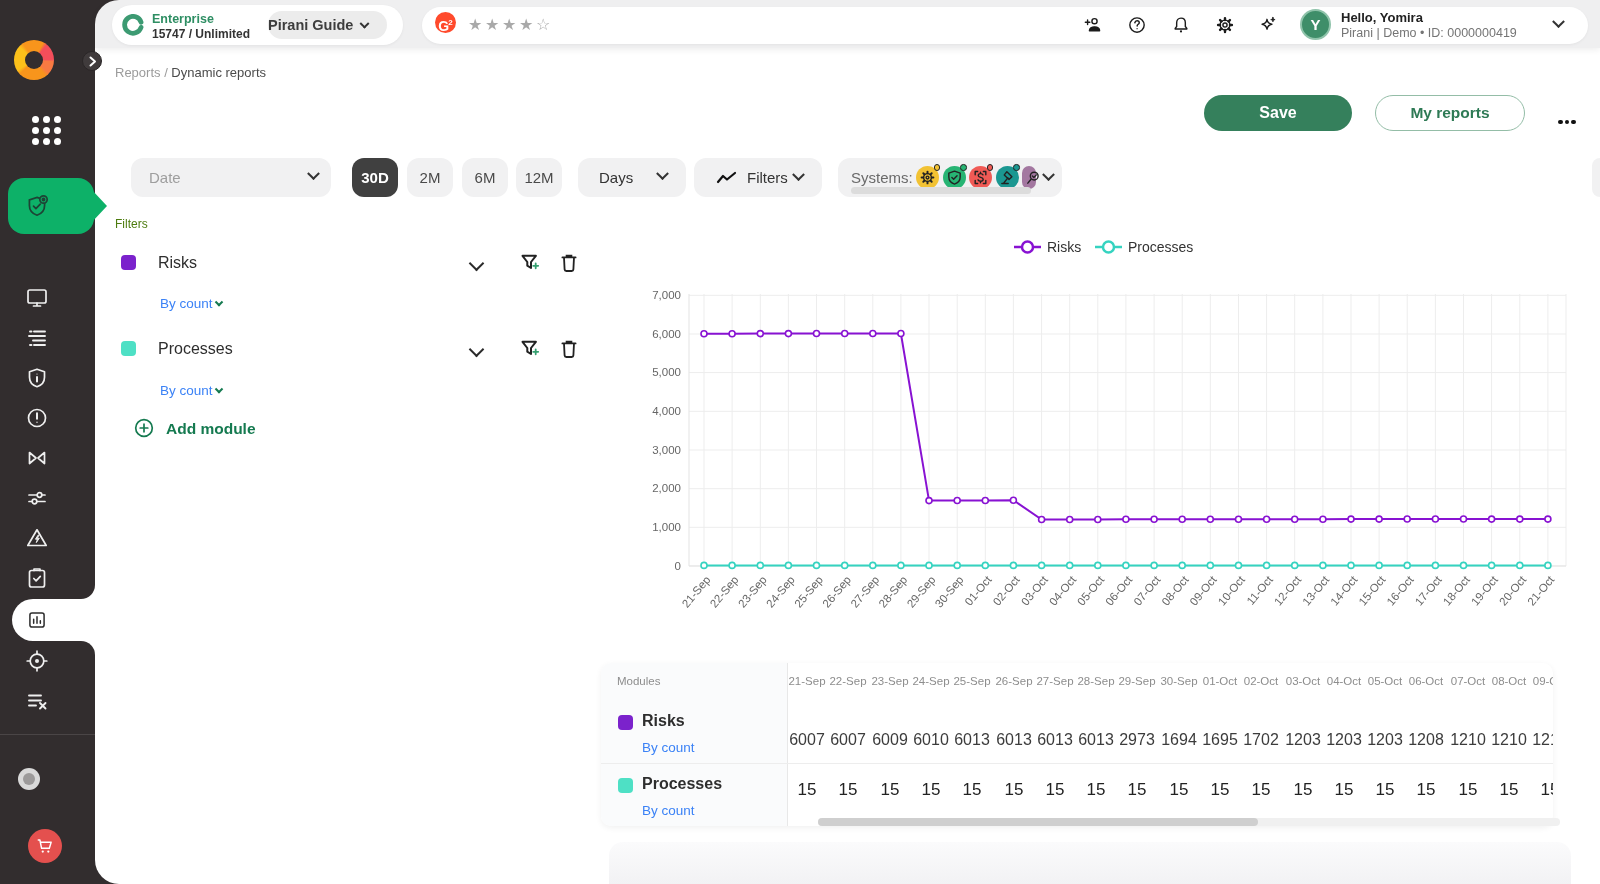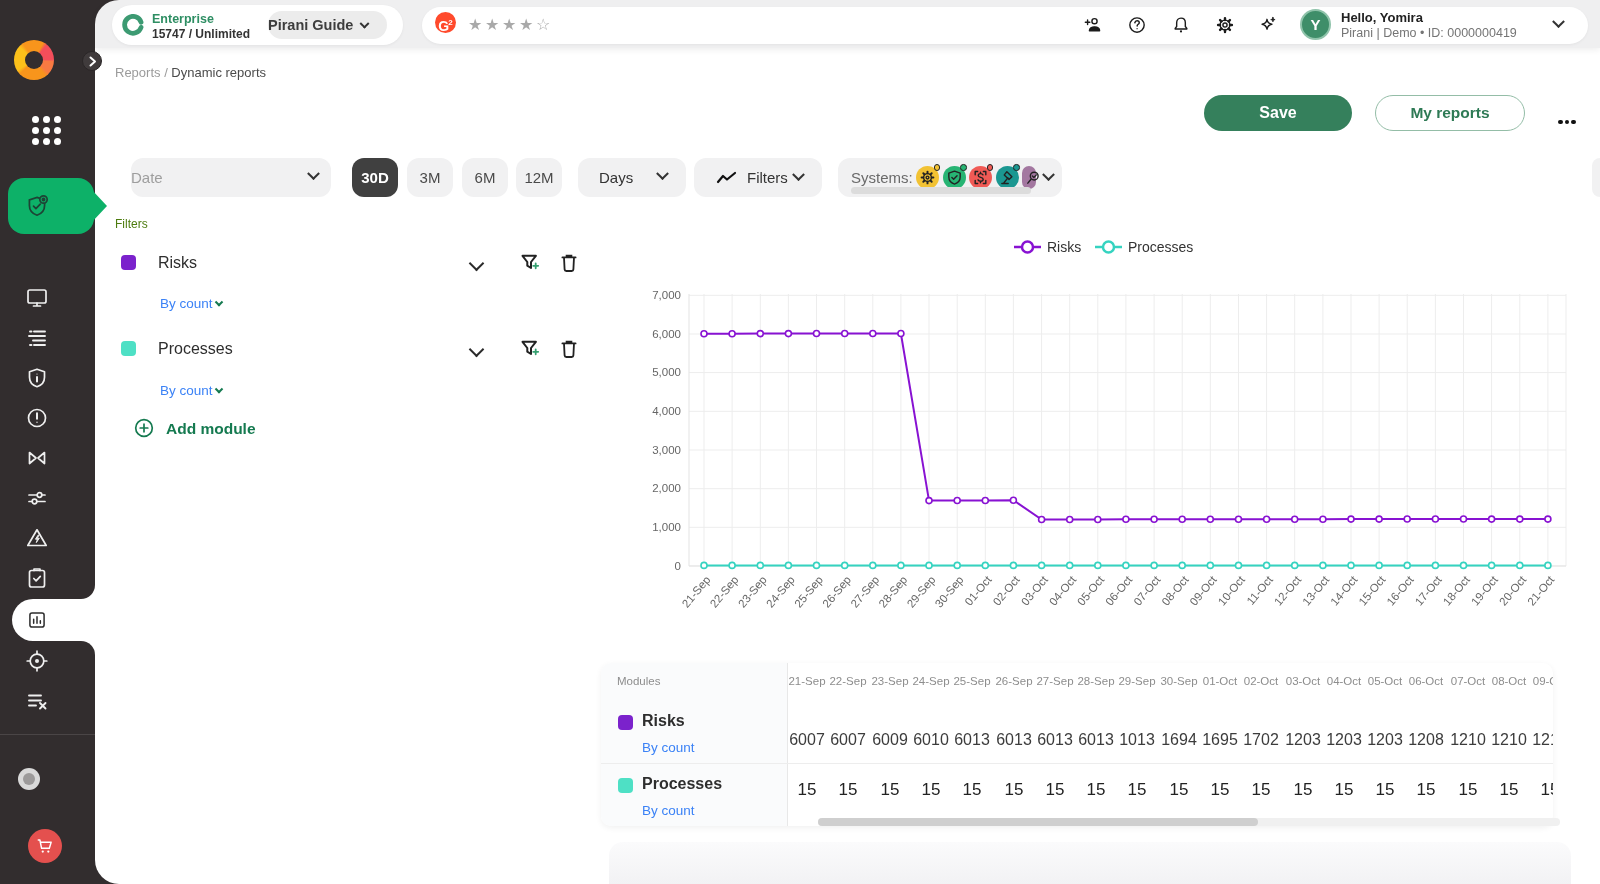--- a/index.html
+++ b/index.html
@@ -46,21 +46,21 @@
 #bc b{color:#4b4b4b;font-weight:normal}
 #titlebox{position:absolute;left:114px;top:93px;width:316px;height:39px;background:#f2f2f3;border-radius:10px}
 #title{position:absolute;left:8px;top:6px;font-size:22.5px;font-weight:600;color:#252525;letter-spacing:-.2px}
 #caret{position:absolute;left:170px;top:5px;width:1.5px;height:28px;background:#111}
 #pencil{position:absolute;left:281px;top:12px;width:18px;height:18px;color:#a9a9a9}
 #savebtn{position:absolute;left:1204px;top:95px;width:148px;height:36px;border-radius:18px;background:#35805c;color:#fff;font-size:16px;font-weight:bold;text-align:center;line-height:36px}
 #myrep{position:absolute;left:1375px;top:95px;width:150px;height:36px;border-radius:18px;background:#fff;border:1px solid #94bda7;color:#2e7a55;font-size:15.5px;font-weight:bold;text-align:center;line-height:34px}
 #dots3{position:absolute;left:1558px;top:110px}#dots3 i{display:inline-block;width:4.5px;height:4.5px;border-radius:50%;background:#111;margin-right:2.2px}
 
 .fpill{position:absolute;top:158px;height:39px;background:#f1f1f2;border-radius:12px;font-size:15px;color:#3a3a3a;display:flex;align-items:center}
-#fdate{left:131px;width:200px;color:#9e9e9e;padding-left:0}
+#fdate{left:131px;width:200px;color:#9e9e9e;padding-left:18px}
 #f30{left:352px;width:46px;background:#404040;color:#fff;font-weight:bold;justify-content:center}
 #f3m{left:407px;width:46px;justify-content:center;color:#4a4a4a}
 #f6m{left:462px;width:46px;justify-content:center;color:#4a4a4a}
 #f12m{left:516px;width:46px;justify-content:center;color:#4a4a4a}
 #fdays{left:578px;width:108px;padding-left:21px;color:#333}
 #flin{left:694px;width:128px;padding-left:22px;color:#333}
 #fsys{left:838px;width:224px;color:#6a6a6a;padding-left:13px;font-size:15px}
 #fedge{position:absolute;left:1592px;top:158px;width:8px;height:39px;background:#f1f1f2;border-radius:12px 0 0 12px}
 .chev{display:inline-block;width:9px;height:9px;border-right:2px solid #333;border-bottom:2px solid #333;transform:rotate(45deg) translate(-2px,-2px)}
 .sysav{position:relative;width:23px;height:23px;border-radius:50%;margin-left:3.5px;flex:none}
@@ -231,21 +231,21 @@
 <div id="usub">Pirani | Demo • ID: 0000000419</div>
 <span class="chev" style="position:absolute;left:1554px;top:20px"></span>
 
 <div id="bc">Reports / <b>Dynamic reports</b></div>
 <div id="savebtn">Save</div>
 <div id="myrep">My reports</div>
 <div id="dots3"><i></i><i></i><i></i></div>
 
 <div class="fpill" id="fdate">Date<span class="chev" style="position:absolute;left:178px;top:14px"></span></div>
 <div class="fpill" id="f30">30D</div>
-<div class="fpill" id="f3m">3M</div>
+<div class="fpill" id="f3m">2M</div>
 <div class="fpill" id="f6m">6M</div>
 <div class="fpill" id="f12m">12M</div>
 <div class="fpill" id="fdays">Days<span class="chev" style="position:absolute;left:80px;top:14px"></span></div>
 <div class="fpill" id="flin">
       <svg width="22" height="16" viewBox="0 0 22 16" fill="none" stroke="#111" stroke-width="2.2">
         <path d="M2 12l5-6 4 3.5L19 3" stroke-linecap="round" stroke-linejoin="round"></path>
       </svg>
       <span style="margin-left:9px">Filters</span>
       <span class="chev" style="margin-left:6px"></span>
     </div>
@@ -508,21 +508,21 @@
         <div class="th" style="left:887px">08-Oct</div>
         <div class="th" style="left:928px">09-Oct</div>
         <div class="tv1" style="left:185px">6007</div>
         <div class="tv1" style="left:226px">6007</div>
         <div class="tv1" style="left:268px">6009</div>
         <div class="tv1" style="left:309px">6010</div>
         <div class="tv1" style="left:350px">6013</div>
         <div class="tv1" style="left:392px">6013</div>
         <div class="tv1" style="left:433px">6013</div>
         <div class="tv1" style="left:474px">6013</div>
-        <div class="tv1" style="left:515px">1013</div>
+        <div class="tv1" style="left:515px">2973</div>
         <div class="tv1" style="left:557px">1694</div>
         <div class="tv1" style="left:598px">1695</div>
         <div class="tv1" style="left:639px">1702</div>
         <div class="tv1" style="left:681px">1203</div>
         <div class="tv1" style="left:722px">1203</div>
         <div class="tv1" style="left:763px">1203</div>
         <div class="tv1" style="left:804px">1208</div>
         <div class="tv1" style="left:846px">1210</div>
         <div class="tv1" style="left:887px">1210</div>
         <div class="tv1" style="left:928px">1210</div>

